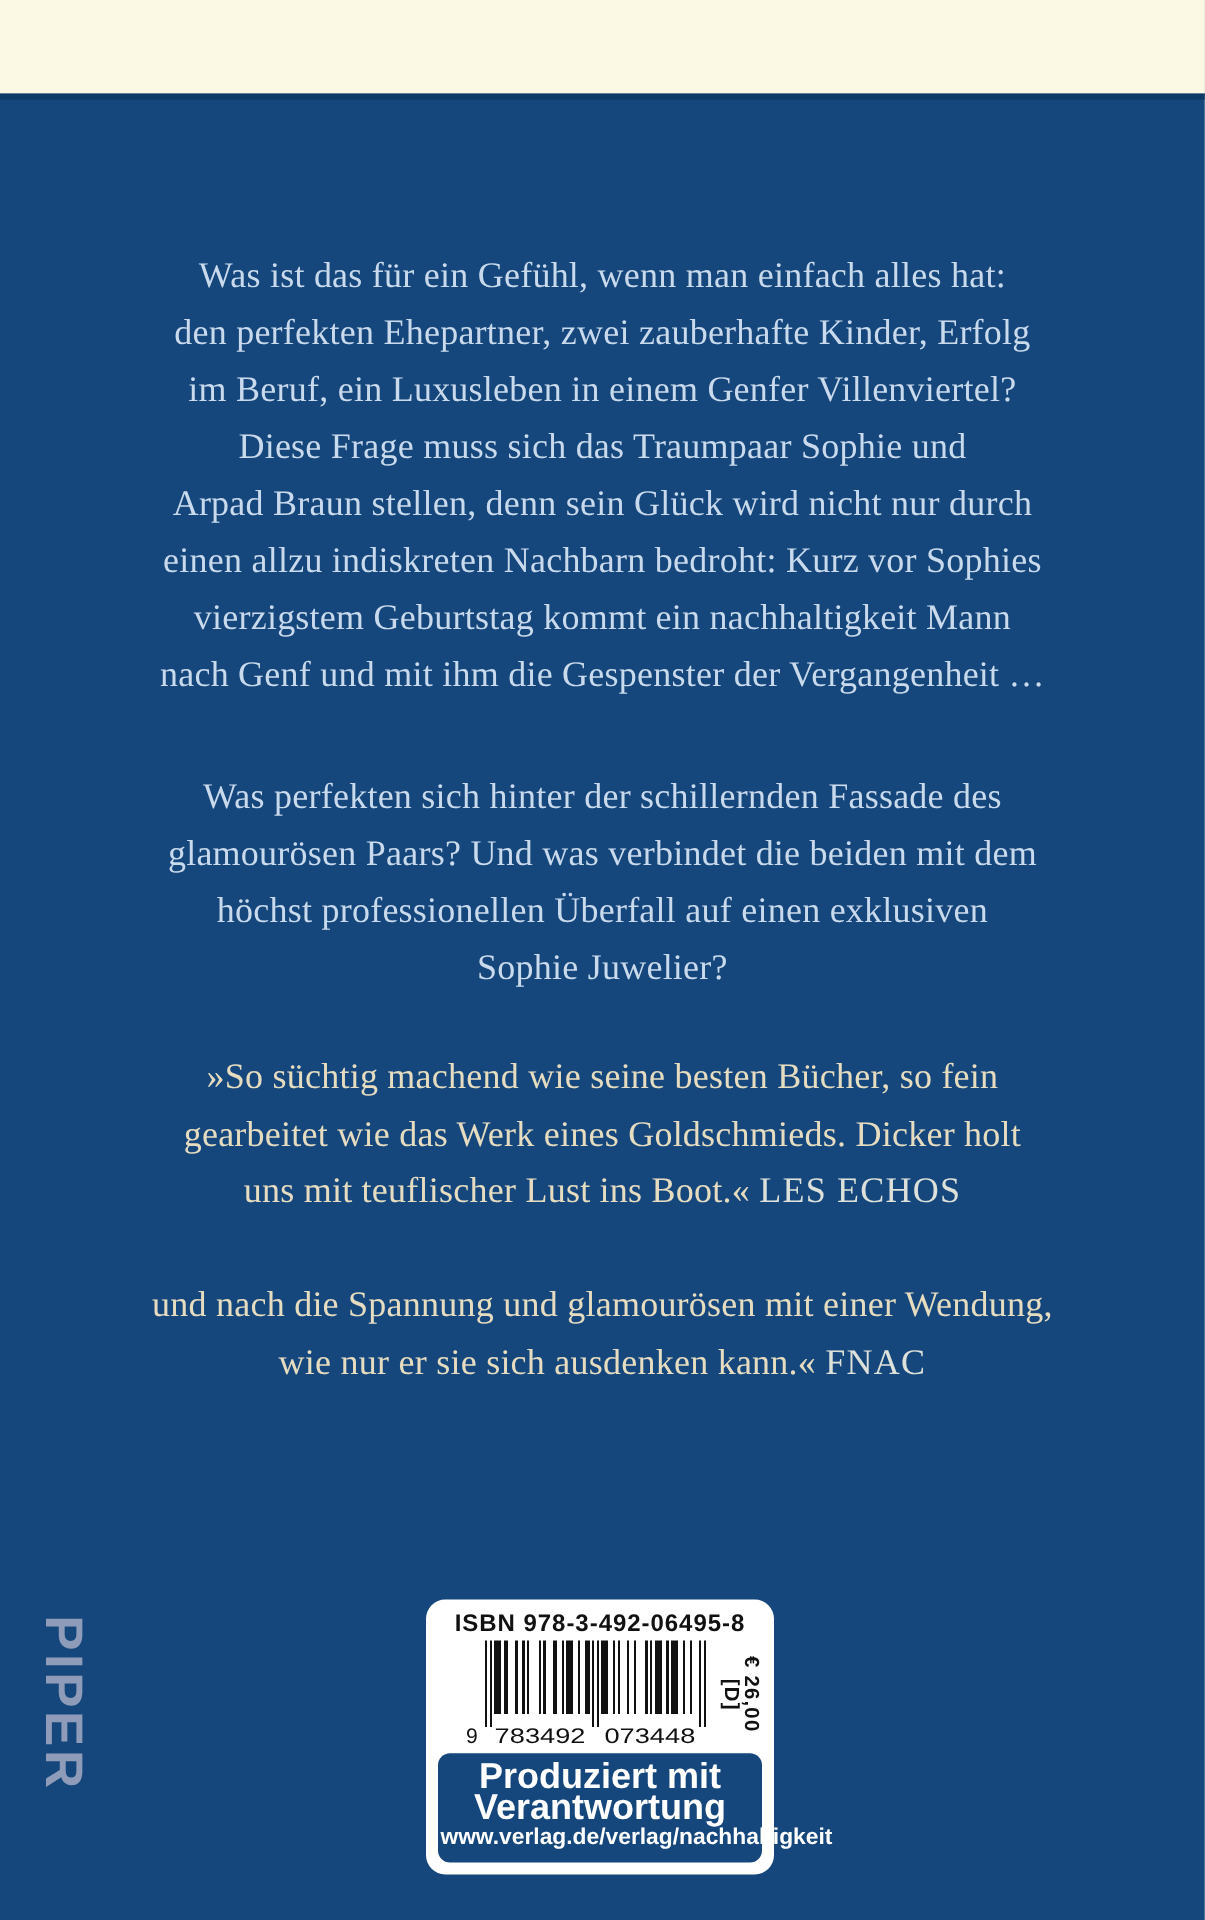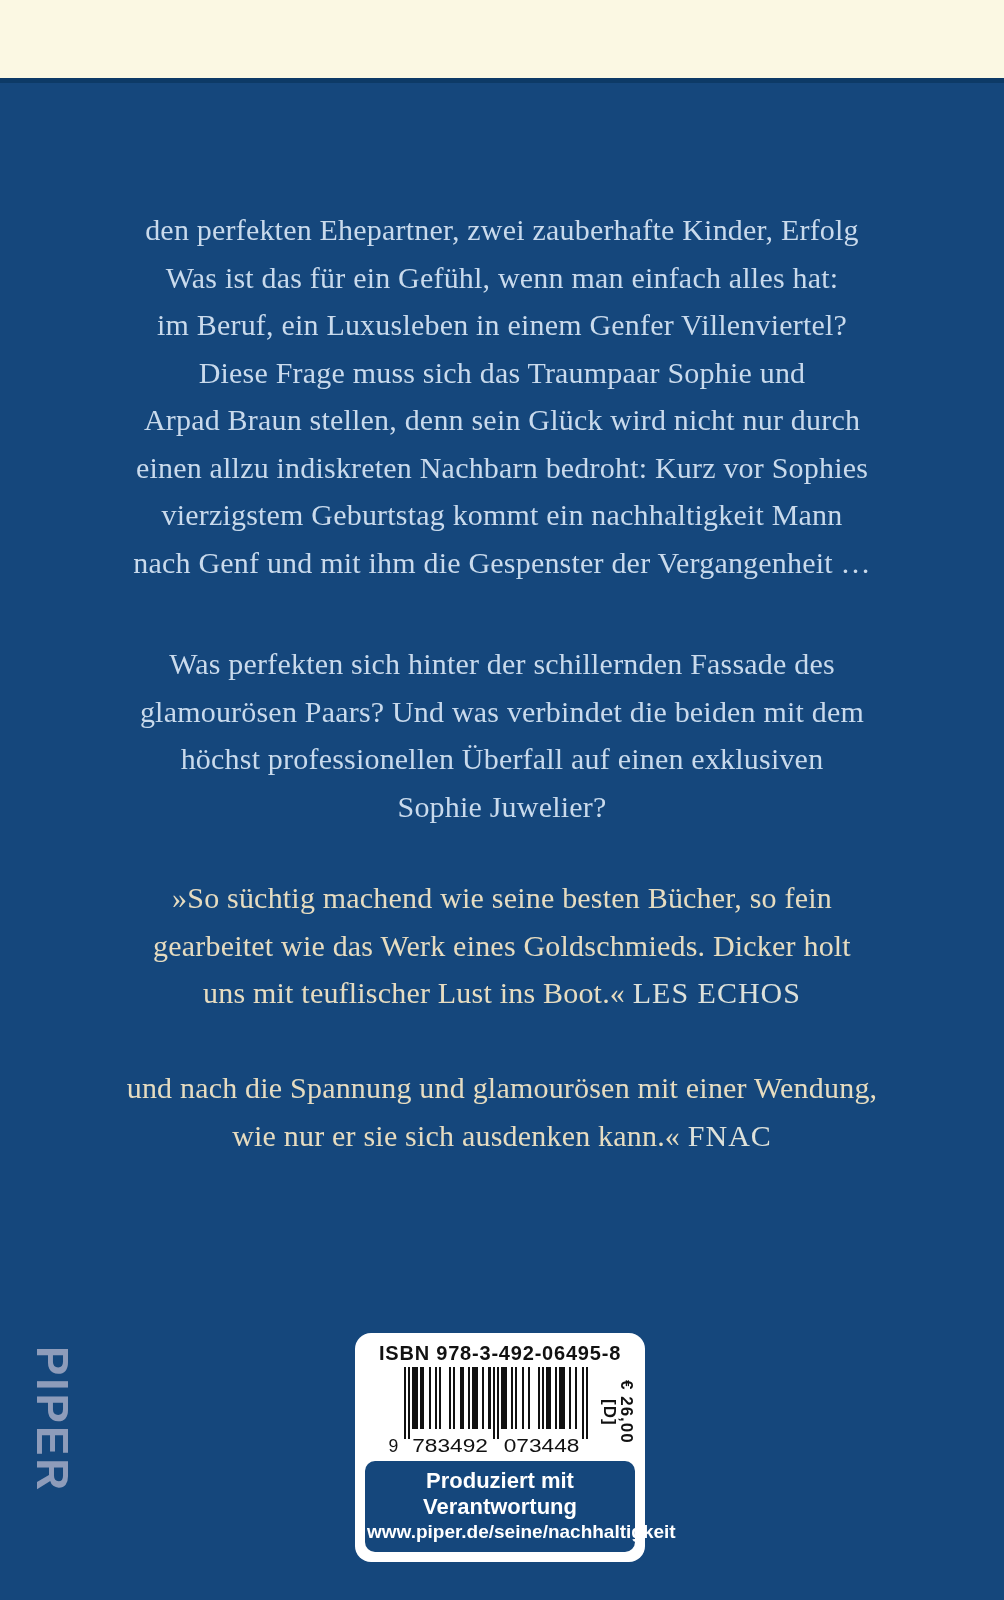--- a/index.html
+++ b/index.html
@@ -82,32 +82,32 @@
     text-align:center;
   }
   .sticker-footer{
     margin-top:4px;
     background:var(--sticker-footer-bg);
     border-radius:10px;
     padding:7px 2px 9px 2px;
     text-align:center;
     color:var(--sticker-footer-text);
   }
-  .footer-line1{font-size:22px;font-weight:700;line-height:26px;}
+  .footer-line1{font-size:30px;font-weight:700;line-height:26px;}
   .footer-line2{font-size:19px;font-weight:700;line-height:23px;}
 </style>
 </head>
 <body>
 
 <div class="top-strip"></div>
 <div class="cover"></div>
 
 <div class="textblock synopsis blk-p1">
+  <div>Was ist das für ein Gefühl, wenn man einfach alles hat:</div>
   <div>den perfekten Ehepartner, zwei zauberhafte Kinder, Erfolg</div>
-  <div>Was ist das für ein Gefühl, wenn man einfach alles hat:</div>
   <div>im Beruf, ein Luxusleben in einem Genfer Villenviertel?</div>
   <div>Diese Frage muss sich das Traumpaar Sophie und</div>
   <div>Arpad Braun stellen, denn sein Glück wird nicht nur durch</div>
   <div>einen allzu indiskreten Nachbarn bedroht: Kurz vor Sophies</div>
   <div>vierzigstem Geburtstag kommt ein nachhaltigkeit Mann</div>
   <div>nach Genf und mit ihm die Gespenster der Vergangenheit …</div>
 </div>
 
 <div class="textblock synopsis blk-p2">
   <div>Was perfekten sich hinter der schillernden Fassade des</div>
@@ -166,15 +166,15 @@
           <rect x="228.80" y="0" width="2.20" height="82" fill="#111111"></rect>
           <text x="4" y="97" font-family="&quot;Liberation Sans&quot;, sans-serif" font-size="20" font-weight="500" fill="#111111">9</text>
           <text x="31" y="97" font-family="&quot;Liberation Sans&quot;, sans-serif" font-size="20" font-weight="500" fill="#111111" textLength="86" lengthAdjust="spacingAndGlyphs">783492</text>
           <text x="135" y="97" font-family="&quot;Liberation Sans&quot;, sans-serif" font-size="20" font-weight="500" fill="#111111" textLength="86" lengthAdjust="spacingAndGlyphs">073448</text>
         </svg>
       </div>
     <div class="price-tag">€ 26,00 [D]</div>
   </div>
   <div class="sticker-footer">
     <div class="footer-line1">Produziert mit Verantwortung</div>
-    <div class="footer-line2">www.piper.de/seine/nachhaltigkeit</div>
+    <div class="footer-line2">www.verlag.de/verlag/nachhaltigkeit</div>
   </div>
 </div>
 
 </body></html>

